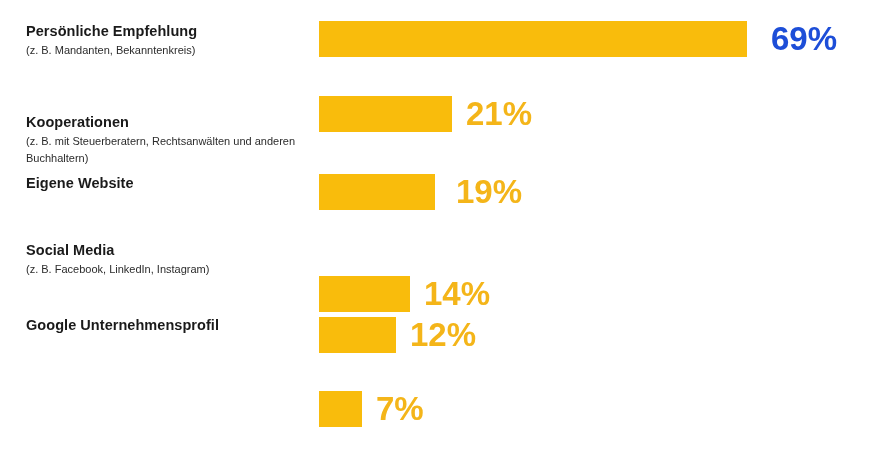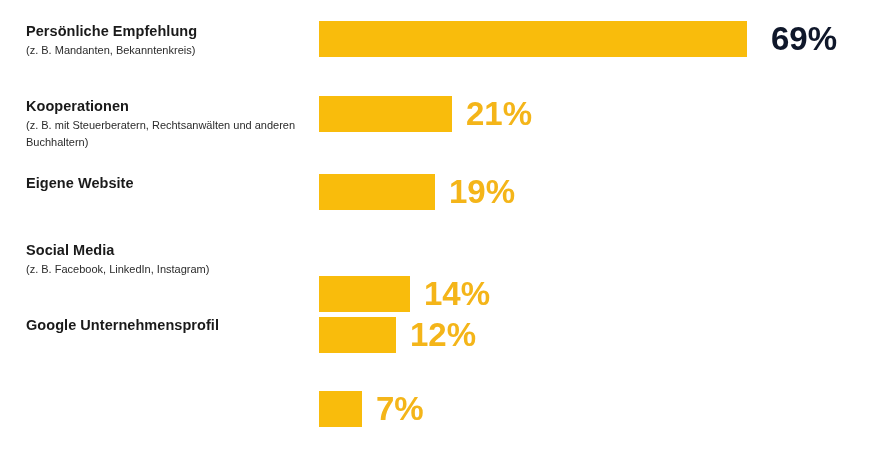--- a/index.html
+++ b/index.html
@@ -93,41 +93,41 @@
 
 <div id="chart" style="background: rgb(255, 255, 255);">
 
   <div class="row" id="row-0">
     <div class="label-block" style="top: 22px;">
       <span class="cat-label">Persönliche Empfehlung</span>
       <span class="cat-sub">(z. B. Mandanten, Bekanntenkreis)</span>
     </div>
     <div class="bar-wrap" style="top: 21px;">
       <div class="bar" style="width: 428px; background: rgb(249, 188, 12);"></div>
-      <span class="bar-value" style="color: #0f172a; margin-left: 24px;">69%</span>
+      <span class="bar-value" style="color: #1d4ed8; margin-left: 24px;">69%</span>
     </div>
   </div>
 
   <div class="row" id="row-1">
-    <div class="label-block" style="top: 97px;">
+    <div class="label-block" style="top: 113px;">
       <span class="cat-label">Kooperationen</span>
       <span class="cat-sub">(z. B. mit Steuerberatern, Rechtsanwälten und anderen Buchhaltern)</span>
     </div>
     <div class="bar-wrap" style="top: 96px;">
       <div class="bar" style="width: 133px; background: rgb(249, 188, 12);"></div>
       <span class="bar-value" style="color: rgb(244, 181, 25);">21%</span>
     </div>
   </div>
 
   <div class="row" id="row-2">
     <div class="label-block" style="top: 174px;">
       <span class="cat-label">Eigene Website</span>
 
     </div>
-    <div class="bar-wrap" style="top: 174px;">
+    <div class="bar-wrap" style="top: 174px; gap: 7px;">
       <div class="bar" style="width: 116px; background: rgb(249, 188, 12);"></div>
       <span class="bar-value" style="color: rgb(244, 181, 25);">19%</span>
     </div>
   </div>
 
   <div class="row" id="row-3">
     <div class="label-block" style="top: 241px;">
       <span class="cat-label">Social Media</span>
       <span class="cat-sub">(z. B. Facebook, LinkedIn, Instagram)</span>
     </div>

